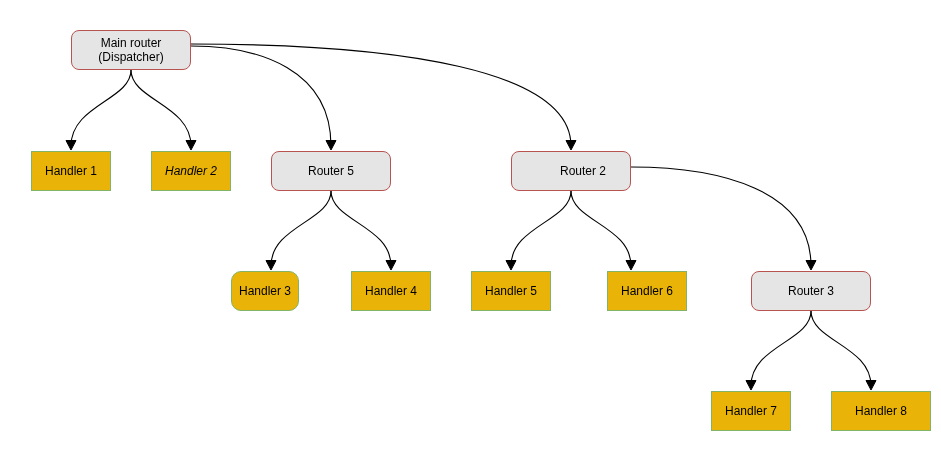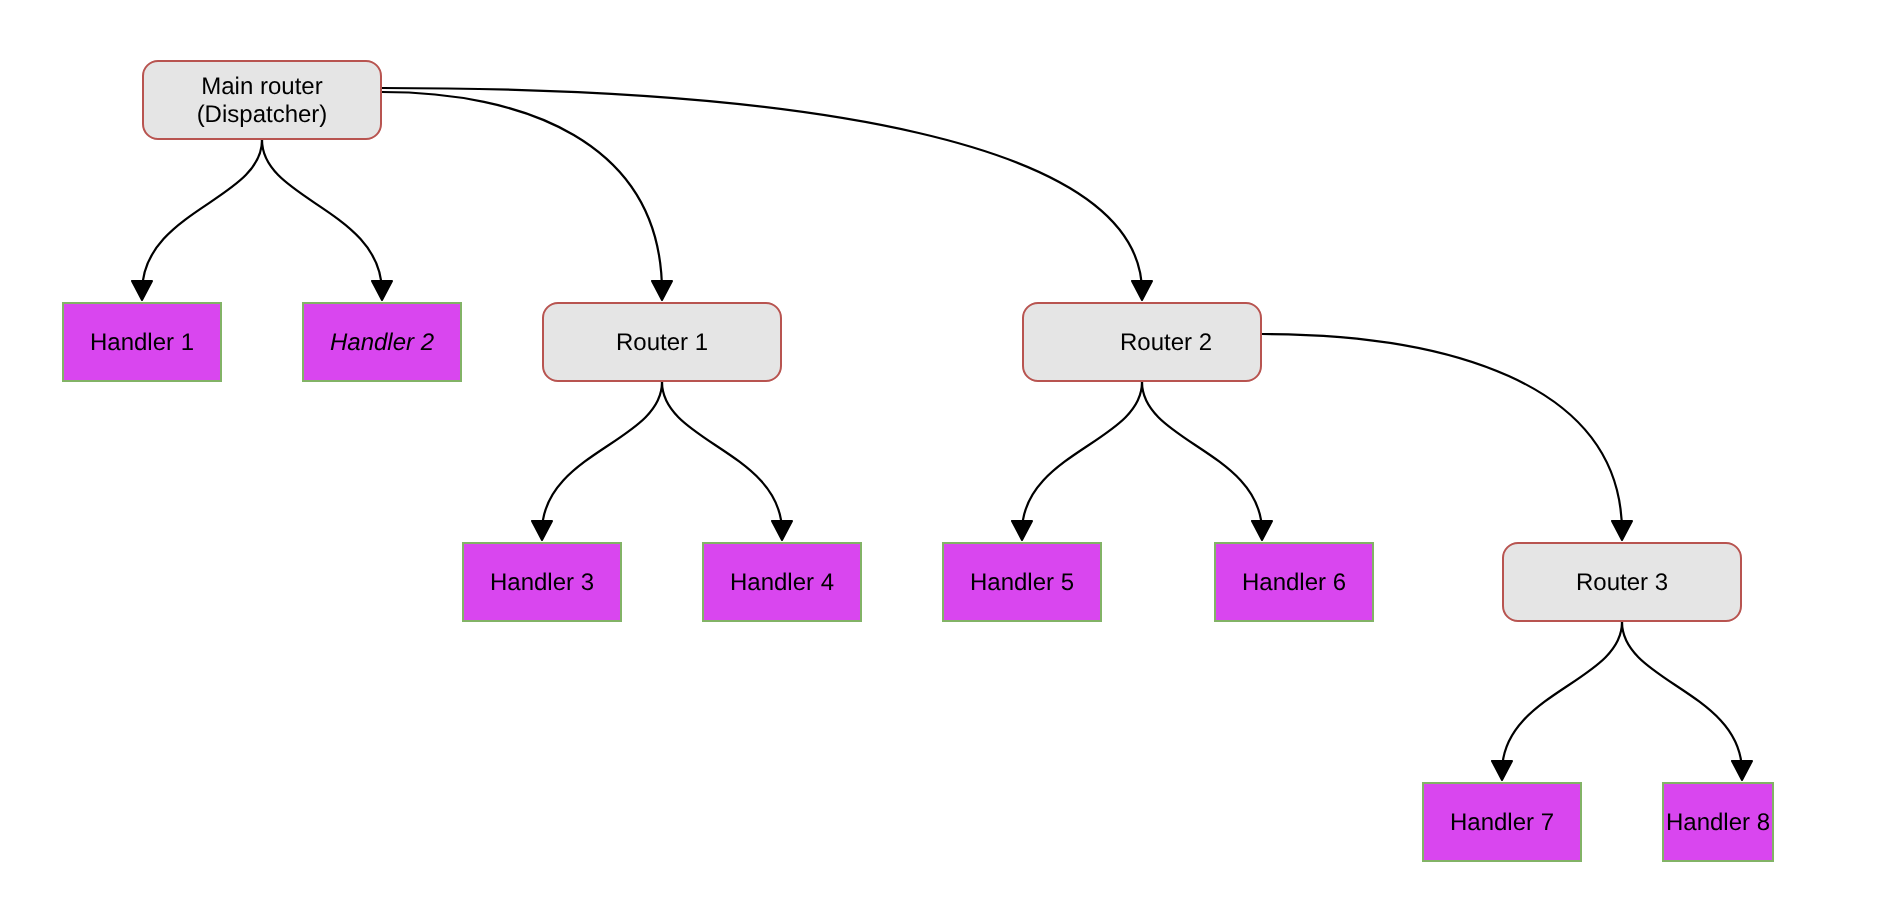--- a/index.html
+++ b/index.html
@@ -36,21 +36,21 @@
     color: #000000;
     white-space: pre-line;
     z-index: 2;
   }
   .node-router {
     background: #e5e5e5;
     border: 1px solid #b85450;
     border-radius: 8px;
   }
   .node-handler {
-    background: #d946ef;
+    background: #eab308;
     border: 1px solid #82b366;
     border-radius: 0;
   }
   .edge-path {
     fill: none;
     stroke: #000000;
     stroke-width: 1.1;
     stroke-linecap: round;
     stroke-linejoin: round;
   }
@@ -109,23 +109,23 @@
       <g>
         <path class="edge-path" d="M 811 311 C 811 341 871 346 871 386"></path>
         <path class="edge-arrow" d="M 871 390 L 866 380.5 L 876 380.5 Z"></path>
       </g>
     </svg>
   <div id="node-layer">
       <div class="node node-router" style="left: 71px; top: 30px; width: 120px; height: 40px;">Main router
 (Dispatcher)</div>
       <div class="node node-handler" style="left: 31px; top: 151px; width: 80px; height: 40px;">Handler 1</div>
       <div class="node node-handler" style="left: 151px; top: 151px; width: 80px; height: 40px; font-style: italic;">Handler 2</div>
-      <div class="node node-router" style="left: 271px; top: 151px; width: 120px; height: 40px;">Router 1</div>
+      <div class="node node-router" style="left: 271px; top: 151px; width: 120px; height: 40px;">Router 5</div>
       <div class="node node-router" style="left: 511px; top: 151px; width: 120px; height: 40px; padding-left: 24px;">Router 2</div>
-      <div class="node node-handler" style="left: 231px; top: 271px; width: 80px; height: 40px;">Handler 3</div>
+      <div class="node node-handler" style="left: 231px; top: 271px; width: 68px; height: 40px; border-radius: 10px;">Handler 3</div>
       <div class="node node-handler" style="left: 351px; top: 271px; width: 80px; height: 40px;">Handler 4</div>
       <div class="node node-handler" style="left: 471px; top: 271px; width: 80px; height: 40px;">Handler 5</div>
       <div class="node node-handler" style="left: 591px; top: 271px; width: 80px; height: 40px; margin-left: 16px;">Handler 6</div>
       <div class="node node-router" style="left: 751px; top: 271px; width: 120px; height: 40px;">Router 3</div>
       <div class="node node-handler" style="left: 711px; top: 391px; width: 80px; height: 40px;">Handler 7</div>
-      <div class="node node-handler" style="left: 831px; top: 391px; width: 56px; height: 40px;">Handler 8</div>
+      <div class="node node-handler" style="left: 831px; top: 391px; width: 100px; height: 40px;">Handler 8</div>
     </div>
 </div>
 
 </body></html>

